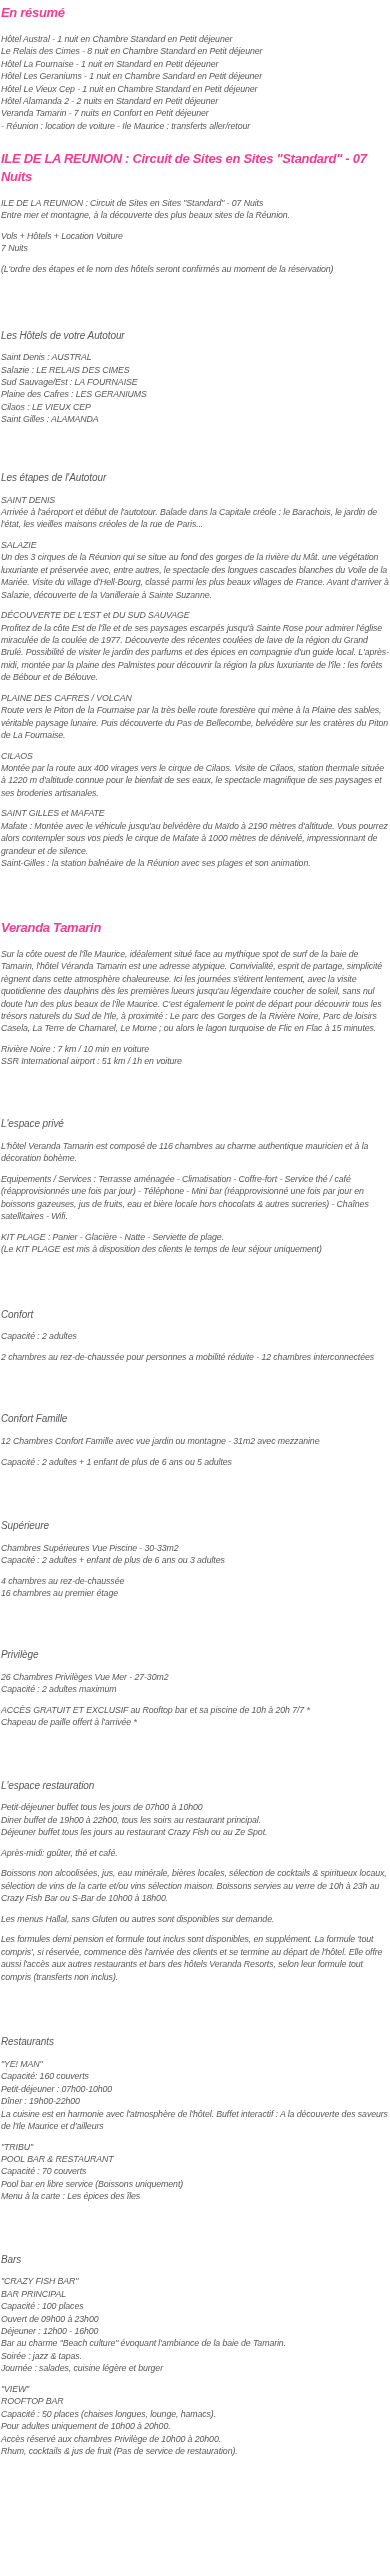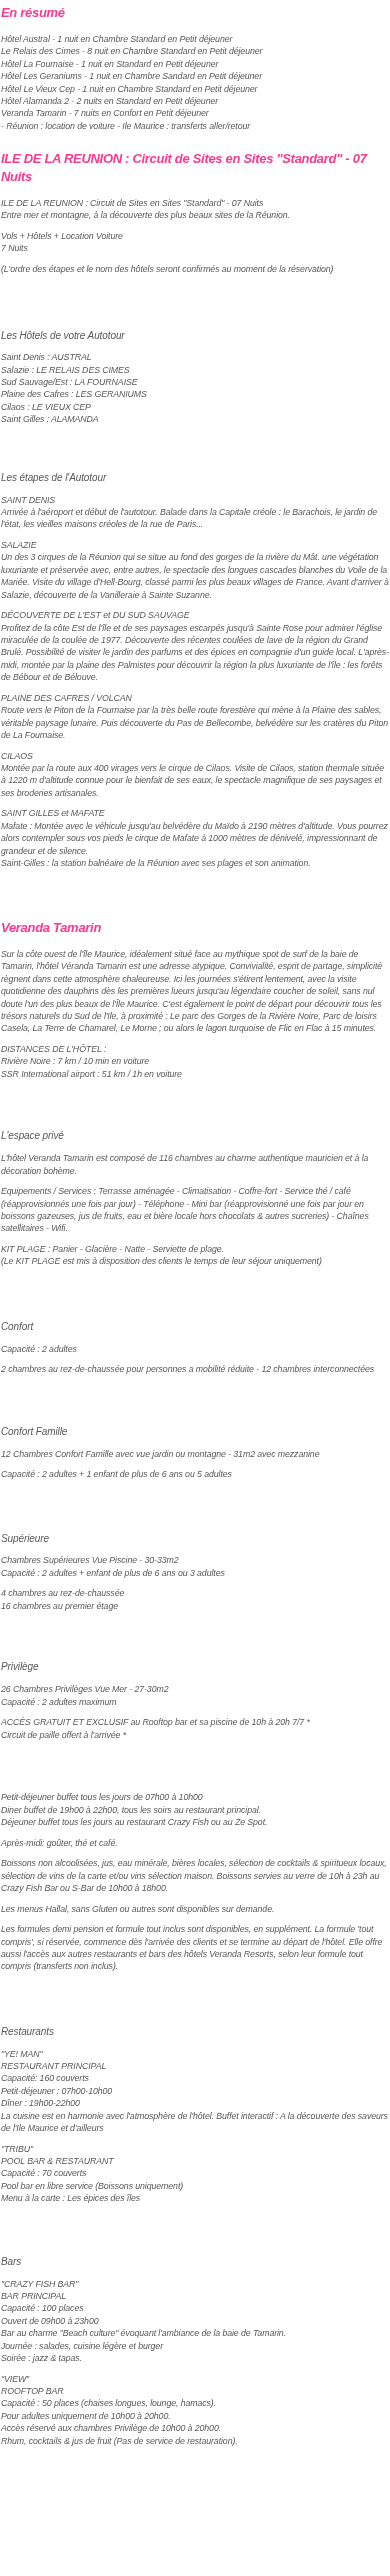--- a/index.html
+++ b/index.html
@@ -93,21 +93,20 @@
     </div>
     <div class="linegroup">
       <div class="line">SAINT GILLES et MAFATE</div>
       <div class="line">Mafate : Montée avec le véhicule jusqu'au belvédère du Maïdo à 2190 mètres d'altitude. Vous pourrez alors contempler sous vos pieds le cirque de Mafate à 1000 mètres de dénivelé, impressionnant de grandeur et de silence.</div>
       <div class="line">Saint-Gilles : la station balnéaire de la Réunion avec ses plages et son animation.</div>
     </div>
     <div class="gap" style="height: 24px;"></div>
     <h2 class="h2">Veranda Tamarin</h2>
     <p class="para">Sur la côte ouest de l'île Maurice, idéalement situé face au mythique spot de surf de la baie de Tamarin, l'hôtel Véranda Tamarin est une adresse atypique. Convivialité, esprit de partage, simplicité règnent dans cette atmosphère chaleureuse. Ici les journées s'étirent lentement, avec la visite quotidienne des dauphins dès les premières lueurs jusqu'au légendaire coucher de soleil, sans nul doute l'un des plus beaux de l'Île Maurice. C'est également le point de départ pour découvrir tous les trésors naturels du Sud de l'Ile, à proximité : Le parc des Gorges de la Rivière Noire, Parc de loisirs Casela, La Terre de Chamarel, Le Morne ; ou alors le lagon turquoise de Flic en Flac à 15 minutes.</p>
     <div class="linegroup">
-      <div class="line">DISTANCES DE L'HÔTEL :</div>
       <div class="line">Rivière Noire : 7 km / 10 min en voiture</div>
       <div class="line">SSR International airport : 51 km / 1h en voiture</div>
     </div>
     <div class="gap" style="height: 41px;"></div>
     <div class="h3">L'espace privé</div>
     <p class="para">L'hôtel Veranda Tamarin est composé de 116 chambres au charme authentique mauricien et à la décoration bohème.</p>
     <p class="para">Equipements / Services : Terrasse aménagée - Climatisation - Coffre-fort - Service thé / café (réapprovisionnés une fois par jour) - Téléphone - Mini bar (réapprovisionné une fois par jour en boissons gazeuses, jus de fruits, eau et bière locale hors chocolats &amp; autres sucreries) - Chaînes satellitaires - Wifi.</p>
     <div class="linegroup">
       <div class="line">KIT PLAGE : Panier - Glacière - Natte - Serviette de plage.</div>
       <div class="line">(Le KIT PLAGE est mis à disposition des clients le temps de leur séjour uniquement)</div>
@@ -131,59 +130,60 @@
       <div class="line">16 chambres au premier étage</div>
     </div>
     <div class="gap" style="height: 40px;"></div>
     <div class="h3">Privilège</div>
     <div class="linegroup">
       <div class="line">26 Chambres Privilèges Vue Mer - 27-30m2</div>
       <div class="line">Capacité : 2 adultes maximum</div>
     </div>
     <div class="linegroup">
       <div class="line">ACCÈS GRATUIT ET EXCLUSIF au Rooftop bar et sa piscine de 10h à 20h 7/7 *</div>
-      <div class="line">Circuit de paille offert à l'arrivée *</div>
+      <div class="line">Chapeau de paille offert à l'arrivée *</div>
     </div>
     <div class="gap" style="height: 42px;"></div>
+    <div class="h3">L'espace restauration</div>
     <div class="linegroup">
       <div class="line">Petit-déjeuner buffet tous les jours de 07h00 à 10h00</div>
       <div class="line">Diner buffet de 19h00 à 22h00, tous les soirs au restaurant principal.</div>
       <div class="line">Déjeuner buffet tous les jours au restaurant Crazy Fish ou au Ze Spot.</div>
     </div>
     <p class="para">Après-midi: goûter, thé et café.</p>
     <p class="para">Boissons non alcoolisées, jus, eau minérale, bières locales, sélection de cocktails &amp; spiritueux locaux, sélection de vins de la carte et/ou vins sélection maison. Boissons servies au verre de 10h à 23h au Crazy Fish Bar ou S-Bar de 10h00 à 18h00.</p>
     <p class="para">Les menus Hallal, sans Gluten ou autres sont disponibles sur demande.</p>
     <p class="para">Les formules demi pension et formule tout inclus sont disponibles, en supplément. La formule 'tout compris', si réservée, commence dès l'arrivée des clients et se termine au départ de l'hôtel. Elle offre aussi l'accès aux autres restaurants et bars des hôtels Veranda Resorts, selon leur formule tout compris (transferts non inclus).</p>
     <div class="gap" style="height: 44px;"></div>
     <div class="h3">Restaurants</div>
     <div class="linegroup">
       <div class="line">"YE! MAN"</div>
-      <div class="line">RESTAURANT PRINCIPAL</div>
       <div class="line">Capacité: 160 couverts</div>
       <div class="line">Petit-déjeuner : 07h00-10h00</div>
       <div class="line">Dîner : 19h00-22h00</div>
       <div class="line">La cuisine est en harmonie avec l'atmosphère de l'hôtel. Buffet interactif : A la découverte des saveurs de l'Ile Maurice et d'ailleurs</div>
     </div>
     <div class="linegroup">
       <div class="line">"TRIBU"</div>
       <div class="line">POOL BAR &amp; RESTAURANT</div>
       <div class="line">Capacité : 70 couverts</div>
       <div class="line">Pool bar en libre service (Boissons uniquement)</div>
       <div class="line">Menu à la carte : Les épices des îles</div>
     </div>
     <div class="gap" style="height: 42px;"></div>
     <div class="h3">Bars</div>
     <div class="linegroup">
       <div class="line">"CRAZY FISH BAR"</div>
       <div class="line">BAR PRINCIPAL</div>
       <div class="line">Capacité : 100 places</div>
       <div class="line">Ouvert de 09h00 à 23h00</div>
+      <div class="line">Déjeuner : 12h00 - 16h00</div>
       <div class="line">Bar au charme "Beach culture" évoquant l'ambiance de la baie de Tamarin.</div>
+      <div class="line">Soirée : jazz &amp; tapas.</div>
       <div class="line">Journée : salades, cuisine légère et burger</div>
-      <div class="line">Soirée : jazz &amp; tapas.</div>
     </div>
     <div class="linegroup">
       <div class="line">"VIEW"</div>
       <div class="line">ROOFTOP BAR</div>
       <div class="line">Capacité : 50 places (chaises longues, lounge, hamacs).</div>
       <div class="line">Pour adultes uniquement de 10h00 à 20h00.</div>
       <div class="line">Accès réservé aux chambres Privilège de 10h00 à 20h00.</div>
       <div class="line">Rhum, cocktails &amp; jus de fruit (Pas de service de restauration).</div>
     </div>
     <div class="gap" style="height: 41px;"></div>

